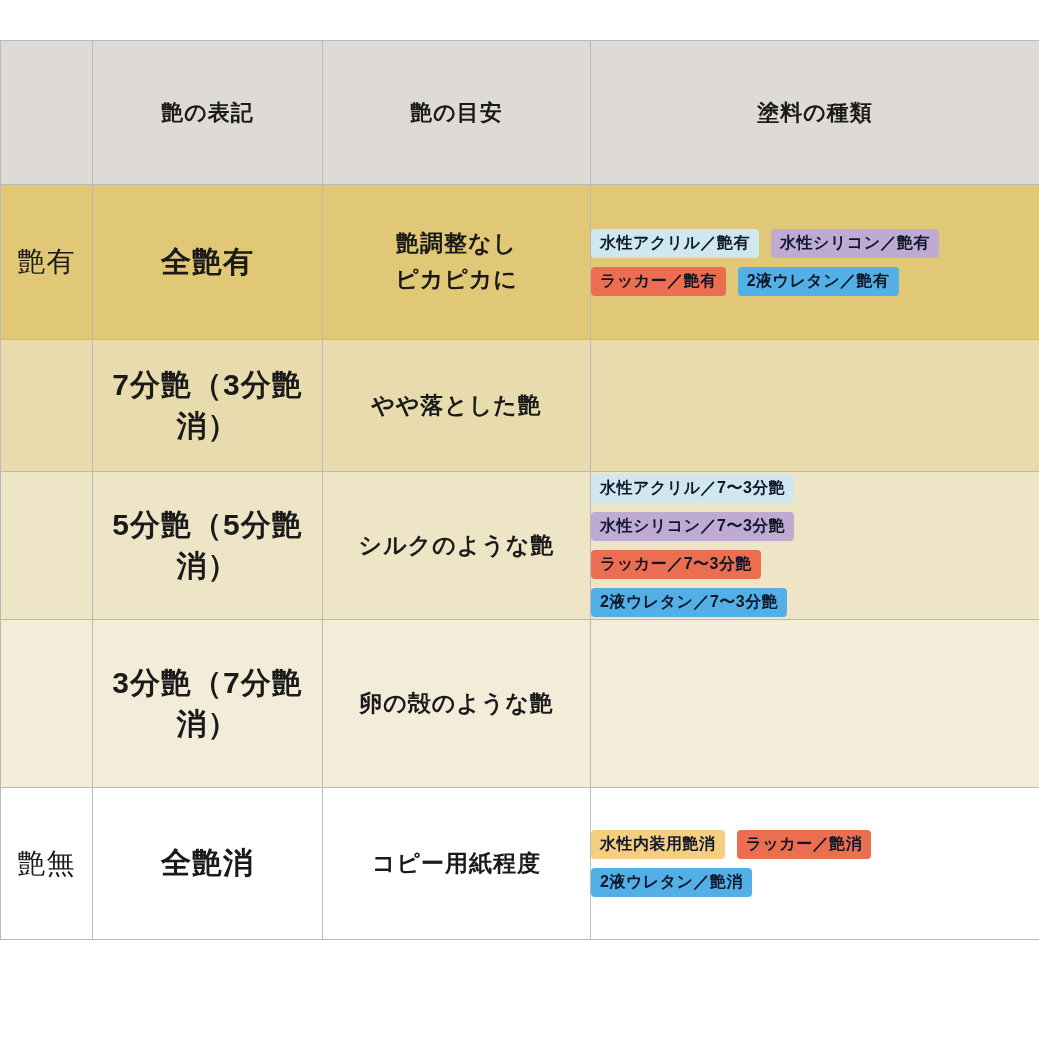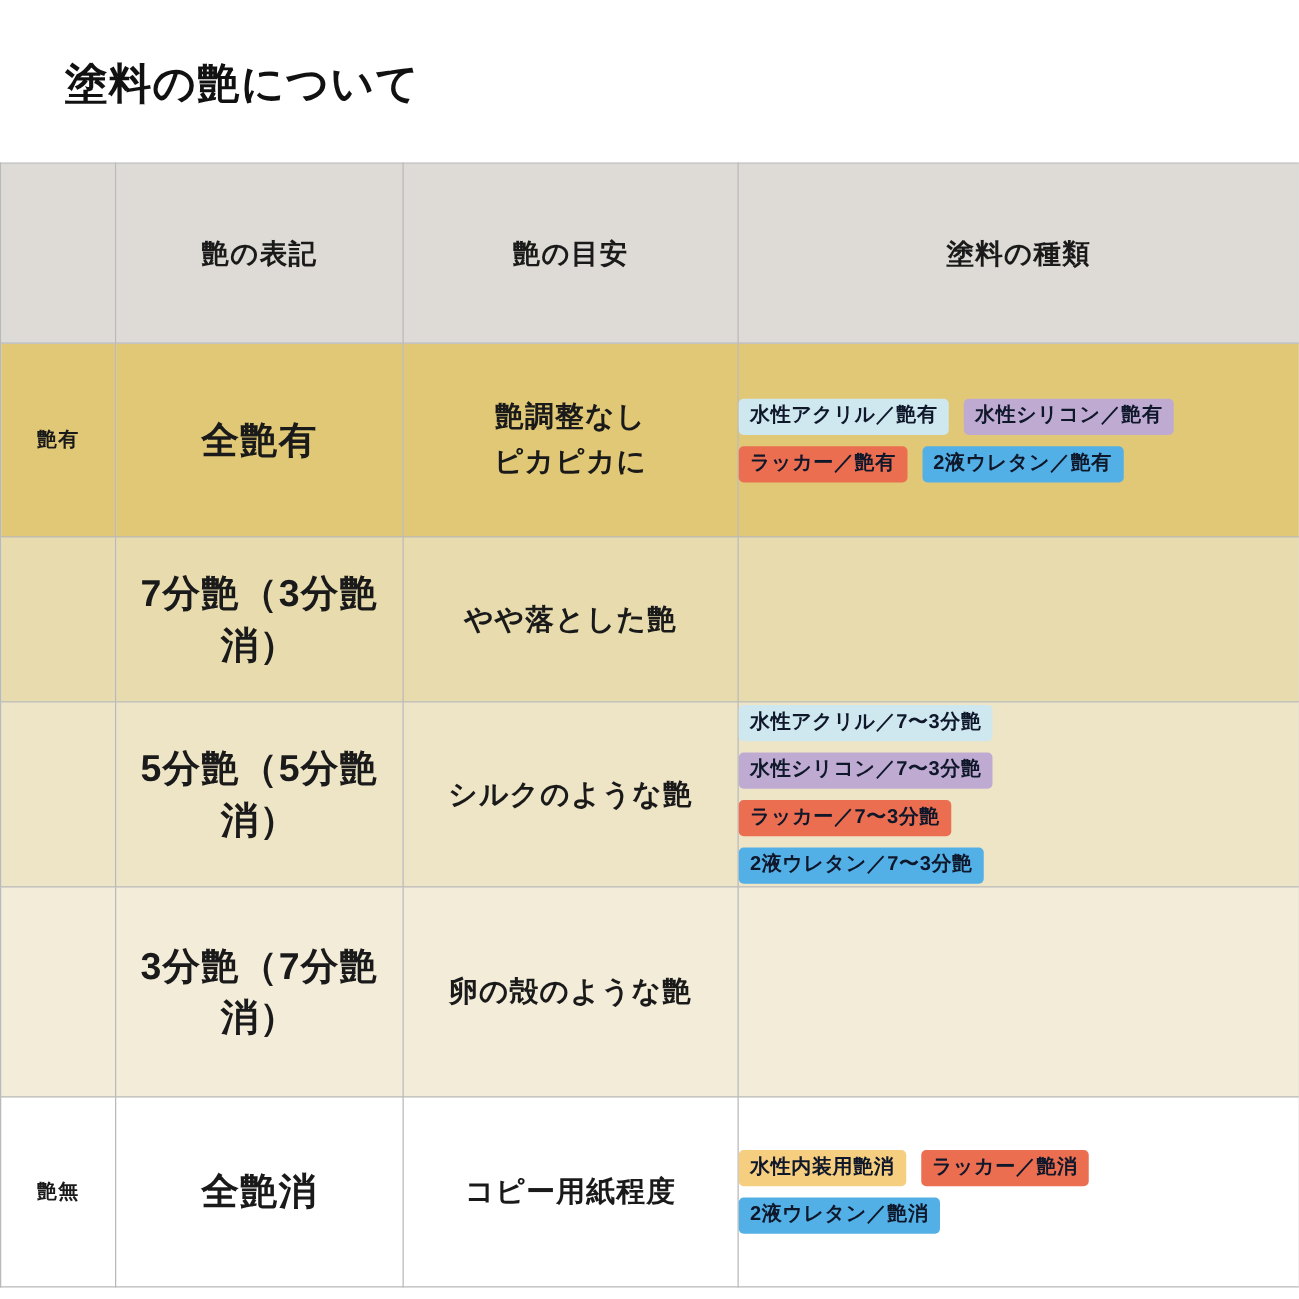--- a/index.html
+++ b/index.html
@@ -52,22 +52,22 @@
     height: 143px;
     font-size: 22px;
     font-weight: bold;
     letter-spacing: 1px;
   }
   td.head-blank {
     background: #dedbd6;
     border-left: none;
   }
   td.group-cell {
-    font-size: 16px;
-    font-weight: bold;
+    font-size: 28px;
+    font-weight: normal;
     letter-spacing: 1px;
     border-left: none;
   }
   td.label-cell {
     font-size: 30px;
     font-weight: bold;
     letter-spacing: 1px;
   }
   td.guide-cell {
     font-size: 23px;
@@ -122,21 +122,20 @@
     flex-direction: column;
     align-items: flex-start;
     gap: 9px;
   }
 </style>
 </head>
 <body>
 
 <div class="page">
 
-  <h1 class="page-title">塗料の艶について</h1>
 
   <table class="gloss-table">
     <colgroup>
       <col class="c-group">
       <col class="c-label">
       <col class="c-guide">
       <col class="c-types">
     </colgroup>
     <thead>
       <tr>

